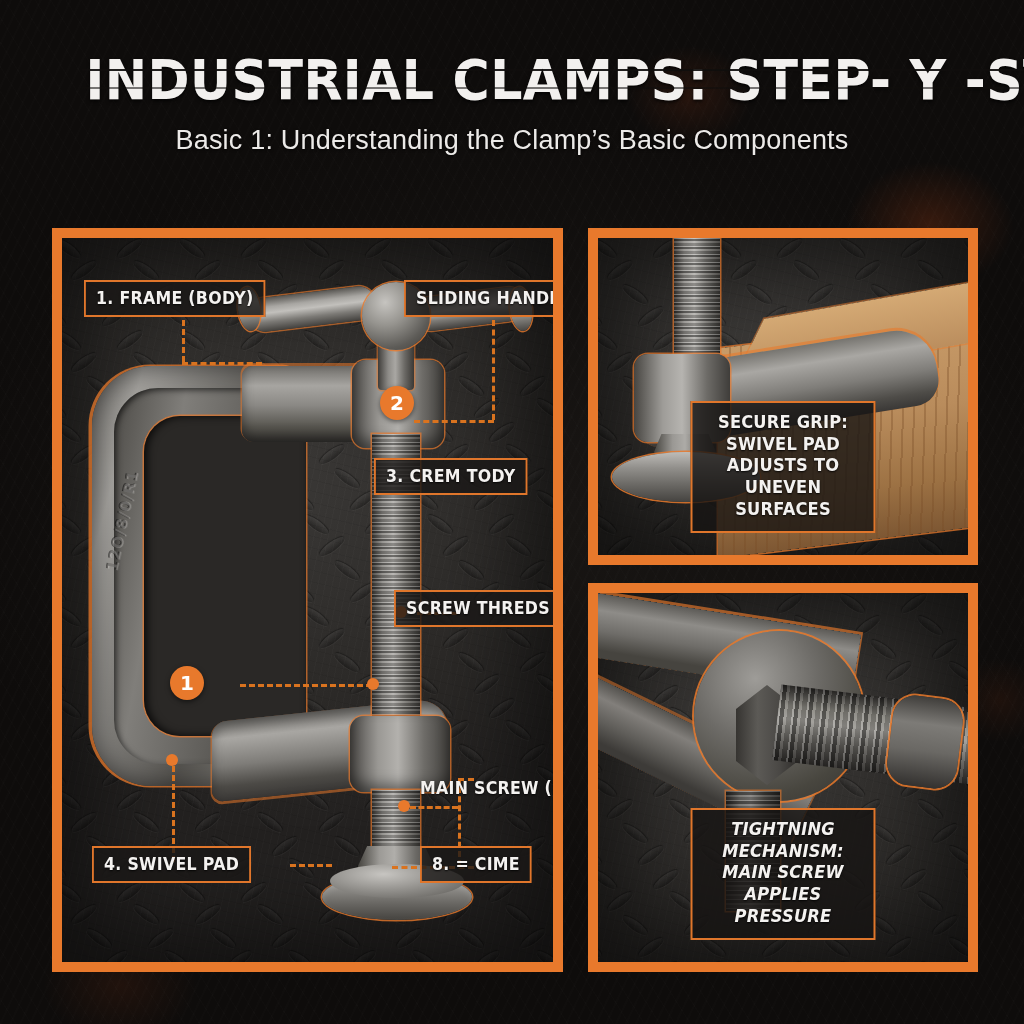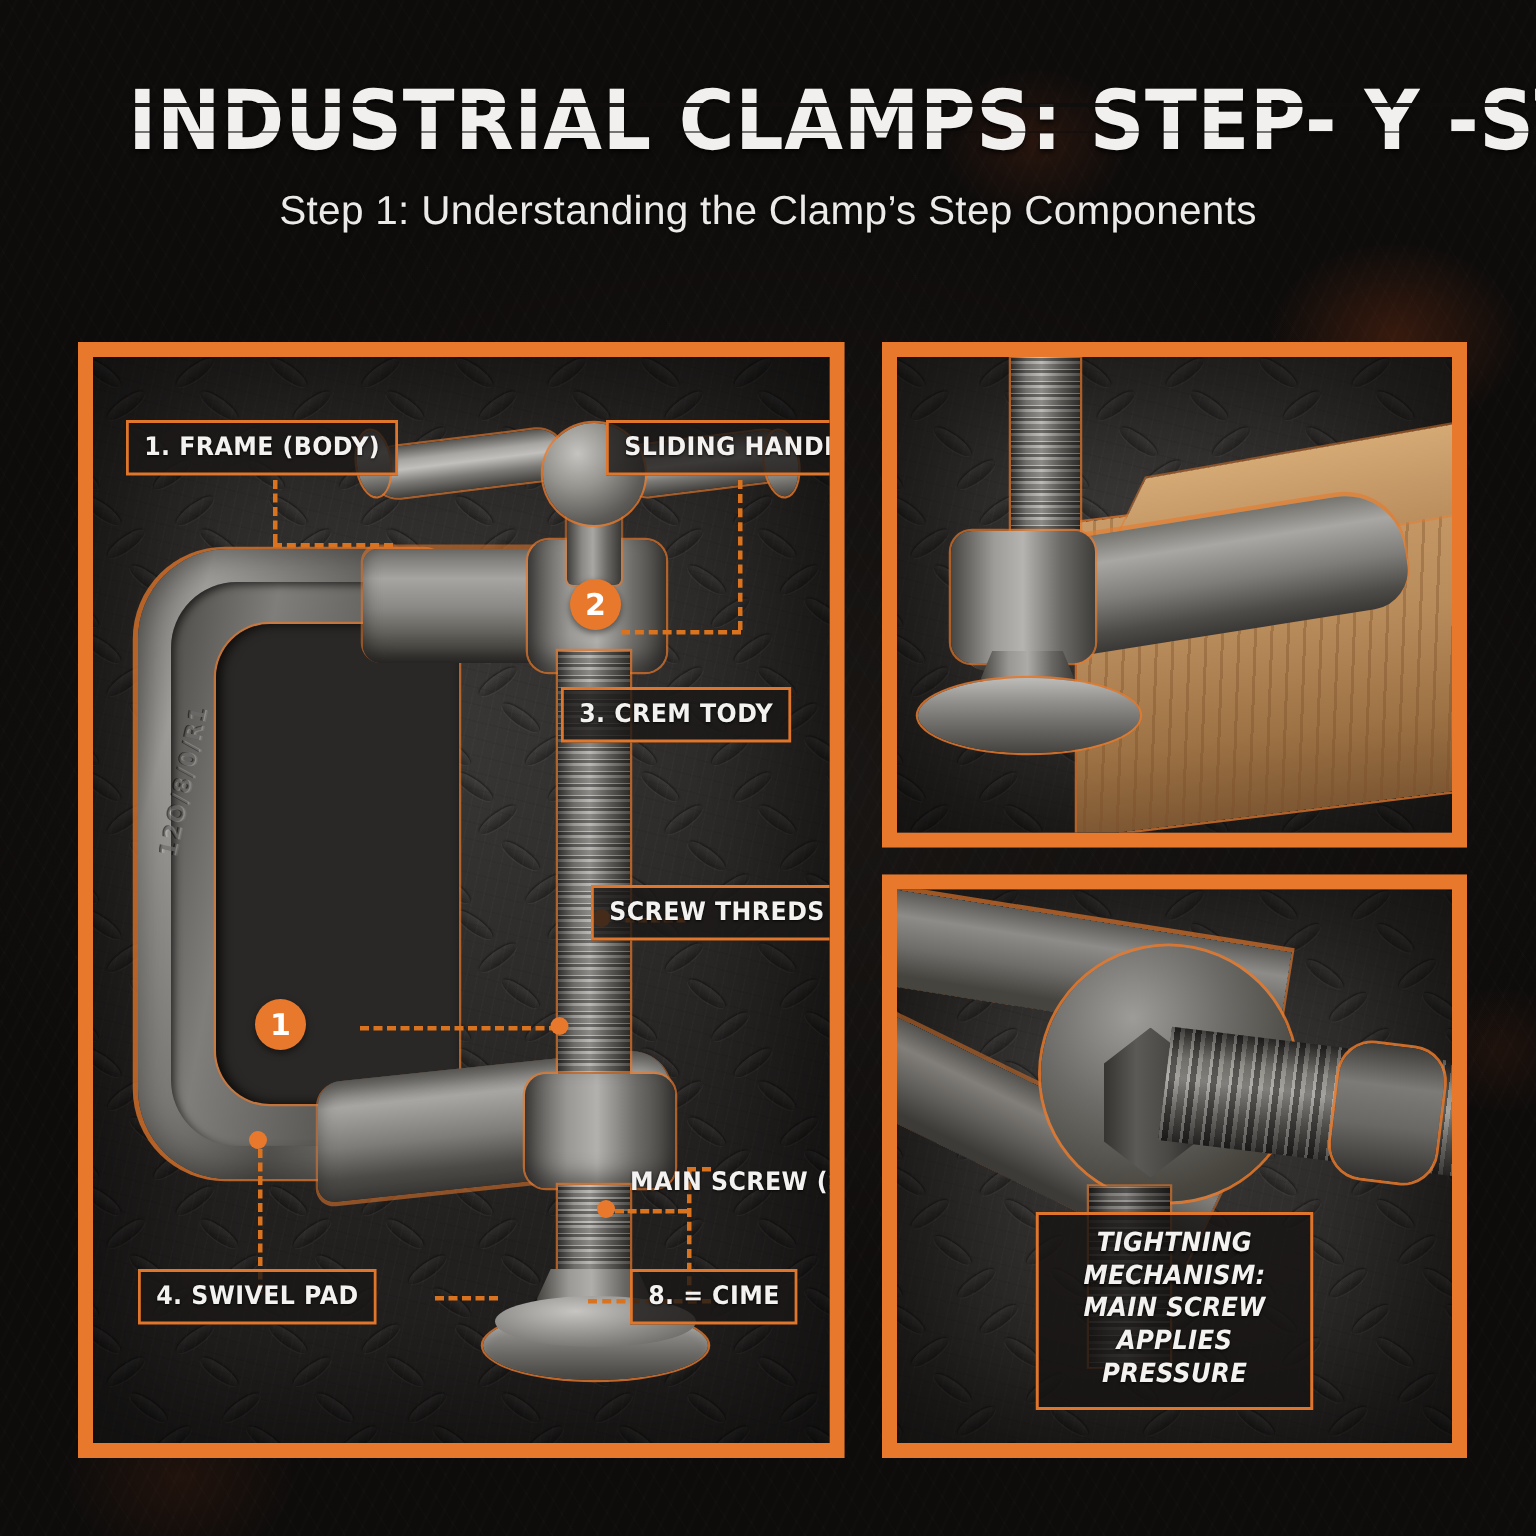--- a/index.html
+++ b/index.html
@@ -357,21 +357,21 @@
     box-shadow:0 0 0 1.5px rgba(232,121,44,.6);
   }
 </style>
 </head>
 <body>
 
 <div id="page">
 
   <div class="header">
     <div class="title">INDUSTRIAL CLAMPS: STEP- Y -STEP</div>
-    <div class="subtitle">Step 1: Understanding the Clamp’s Step Components</div>
+    <div class="subtitle">Basic 1: Understanding the Clamp’s Basic Components</div>
   </div>
 
   <div class="panel panel-left">
     <div class="plate">
       <div class="diamonds" id="dia-main">
           <div class="dia" style="left:31px;top:46px;transform:rotate(36deg);"></div>
           <div class="dia" style="left:47px;top:68px;transform:rotate(-36deg);"></div>
           <div class="dia" style="left:93px;top:46px;transform:rotate(-36deg);"></div>
           <div class="dia" style="left:109px;top:68px;transform:rotate(36deg);"></div>
           <div class="dia" style="left:155px;top:46px;transform:rotate(36deg);"></div>
@@ -806,20 +806,22 @@
     </div>
     <div>
       <div class="wood"></div>
       <div class="wood-top"></div>
       <div class="tr-arm"></div>
       <div class="tr-screw"></div>
       <div class="tr-boss"></div>
       <div class="tr-nut"></div>
       <div class="tr-pad"></div>
     </div>
+    <div class="caption" style="bottom:22px;"><span>SECURE GRIP: SWIVEL PAD
+ADJUSTS TO UNEVEN SURFACES</span></div>
   </div>
 
   <div class="panel panel-br">
     <div class="plate">
       <div class="diamonds" id="dia-br">
           <div class="dia" style="left:31px;top:46px;transform:rotate(36deg);"></div>
           <div class="dia" style="left:47px;top:68px;transform:rotate(-36deg);"></div>
           <div class="dia" style="left:93px;top:46px;transform:rotate(-36deg);"></div>
           <div class="dia" style="left:109px;top:68px;transform:rotate(36deg);"></div>
           <div class="dia" style="left:155px;top:46px;transform:rotate(36deg);"></div>

